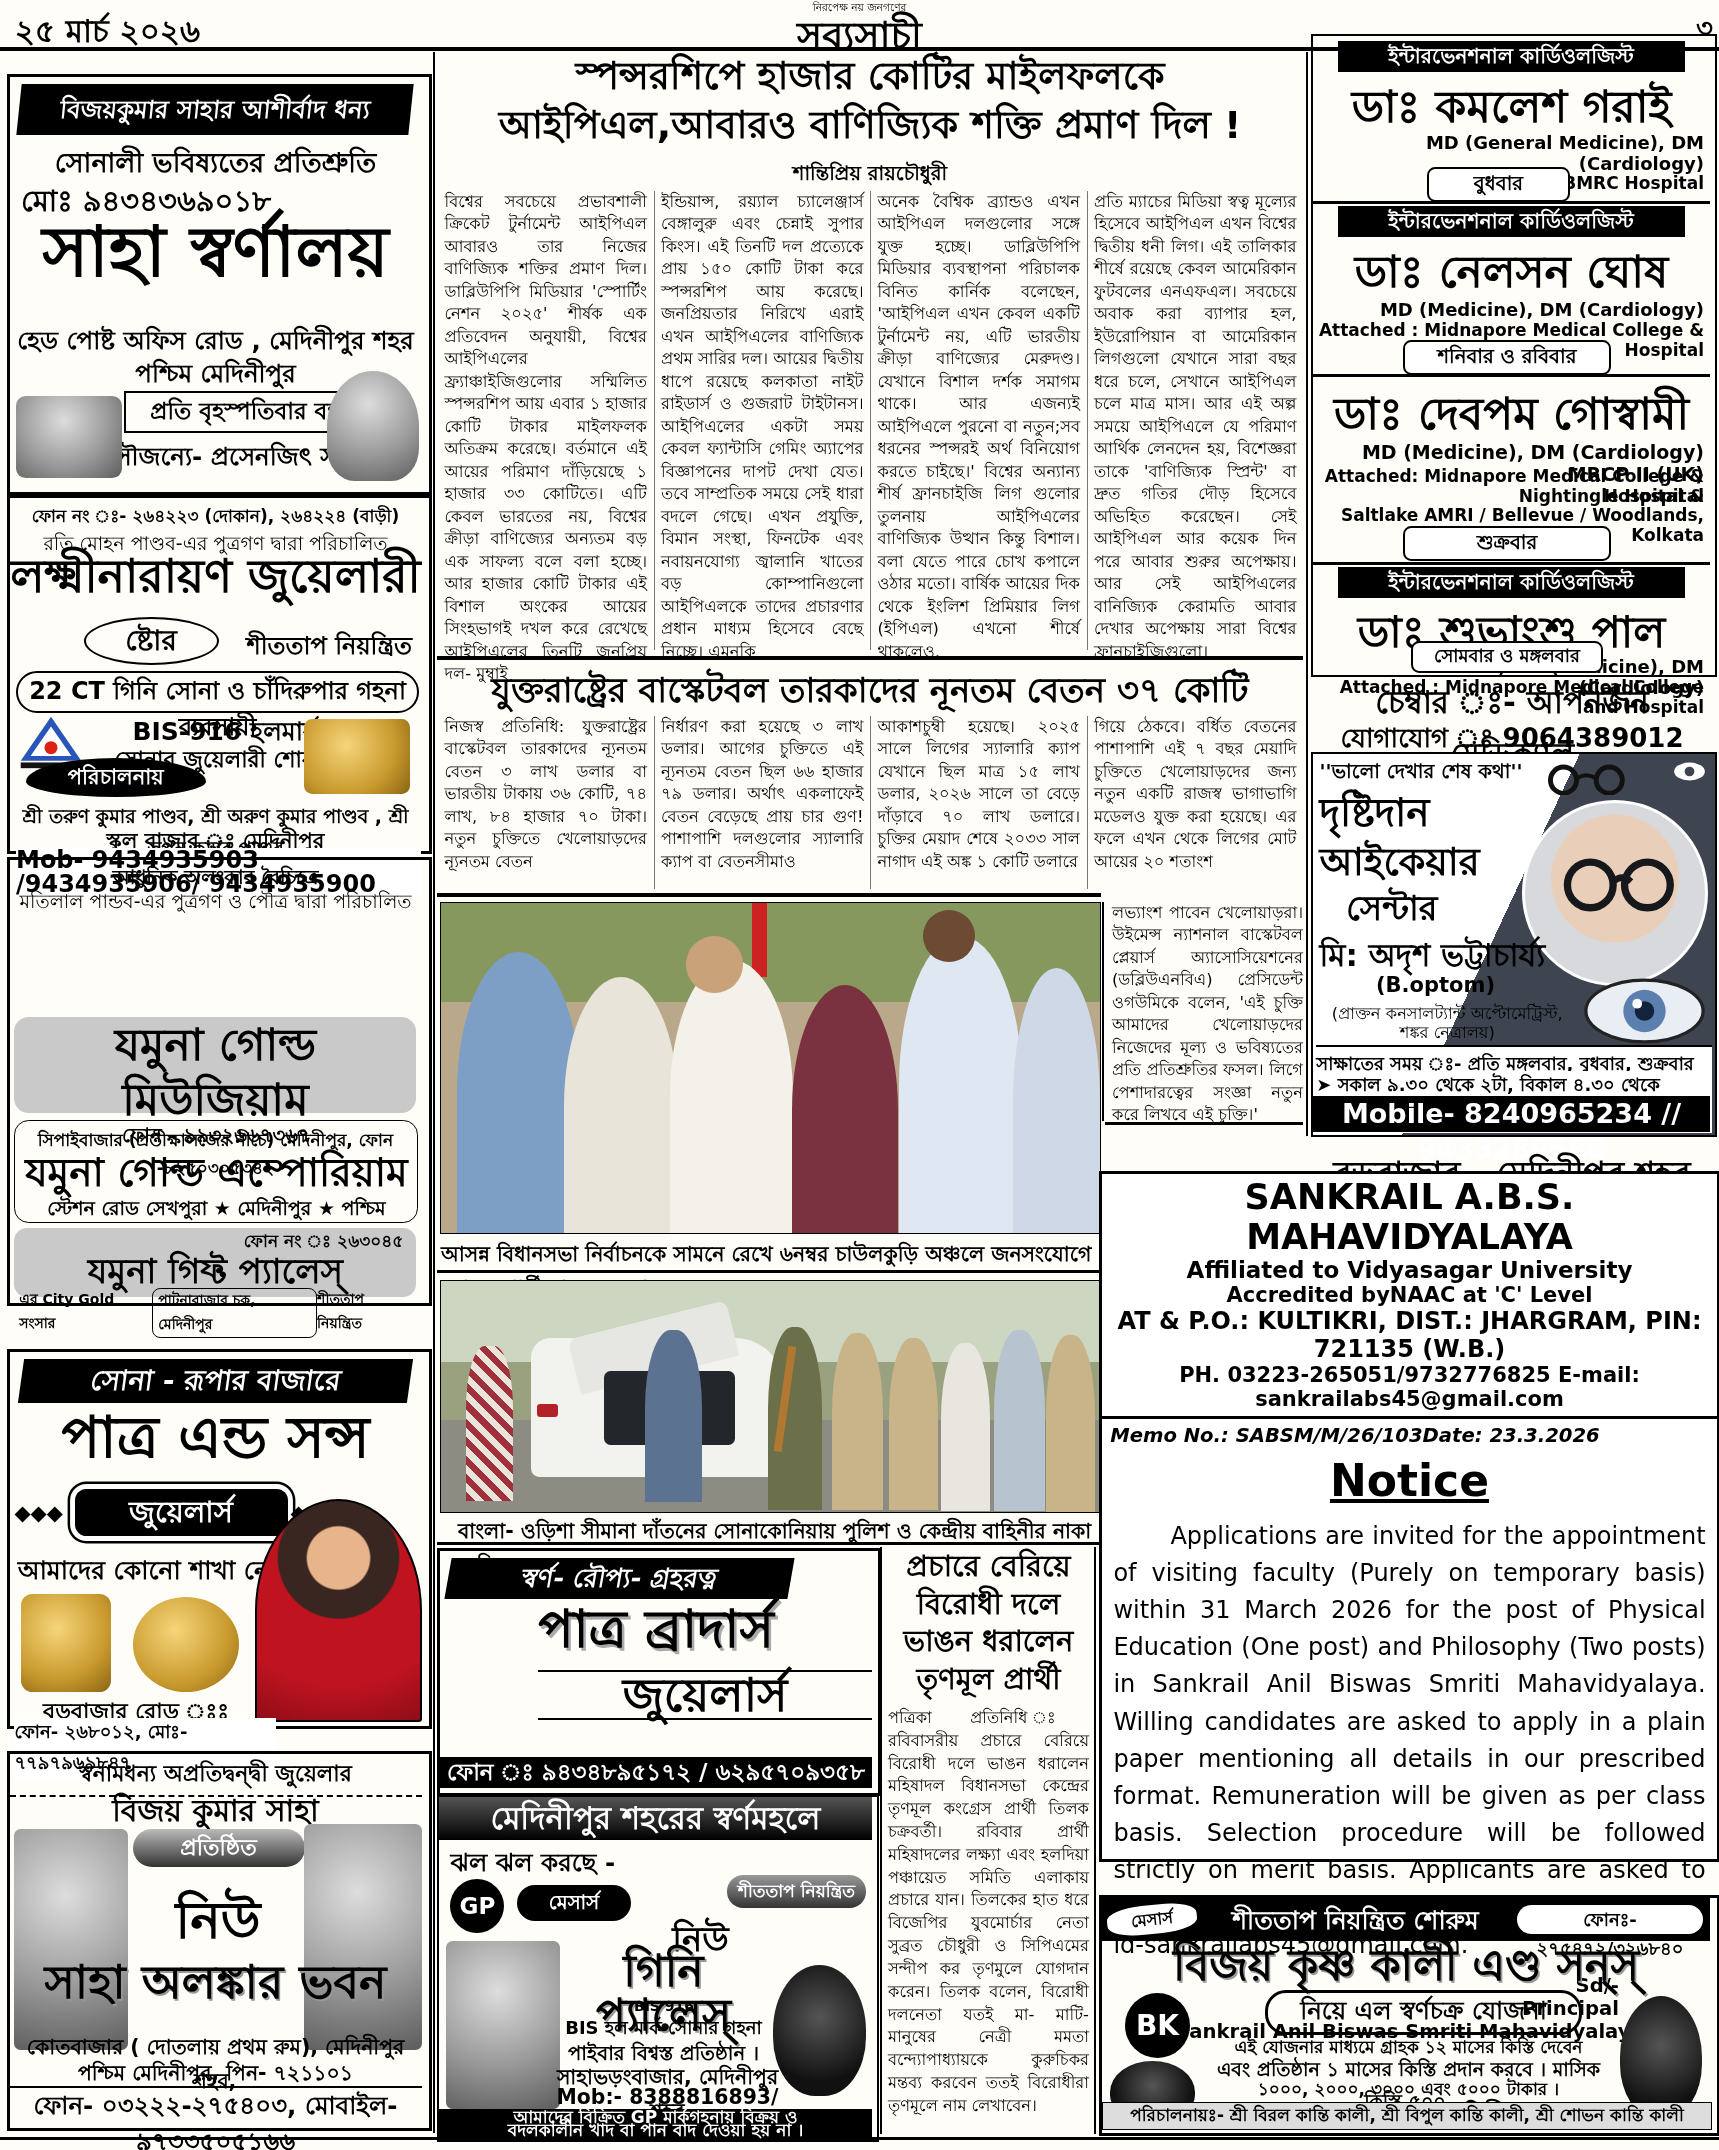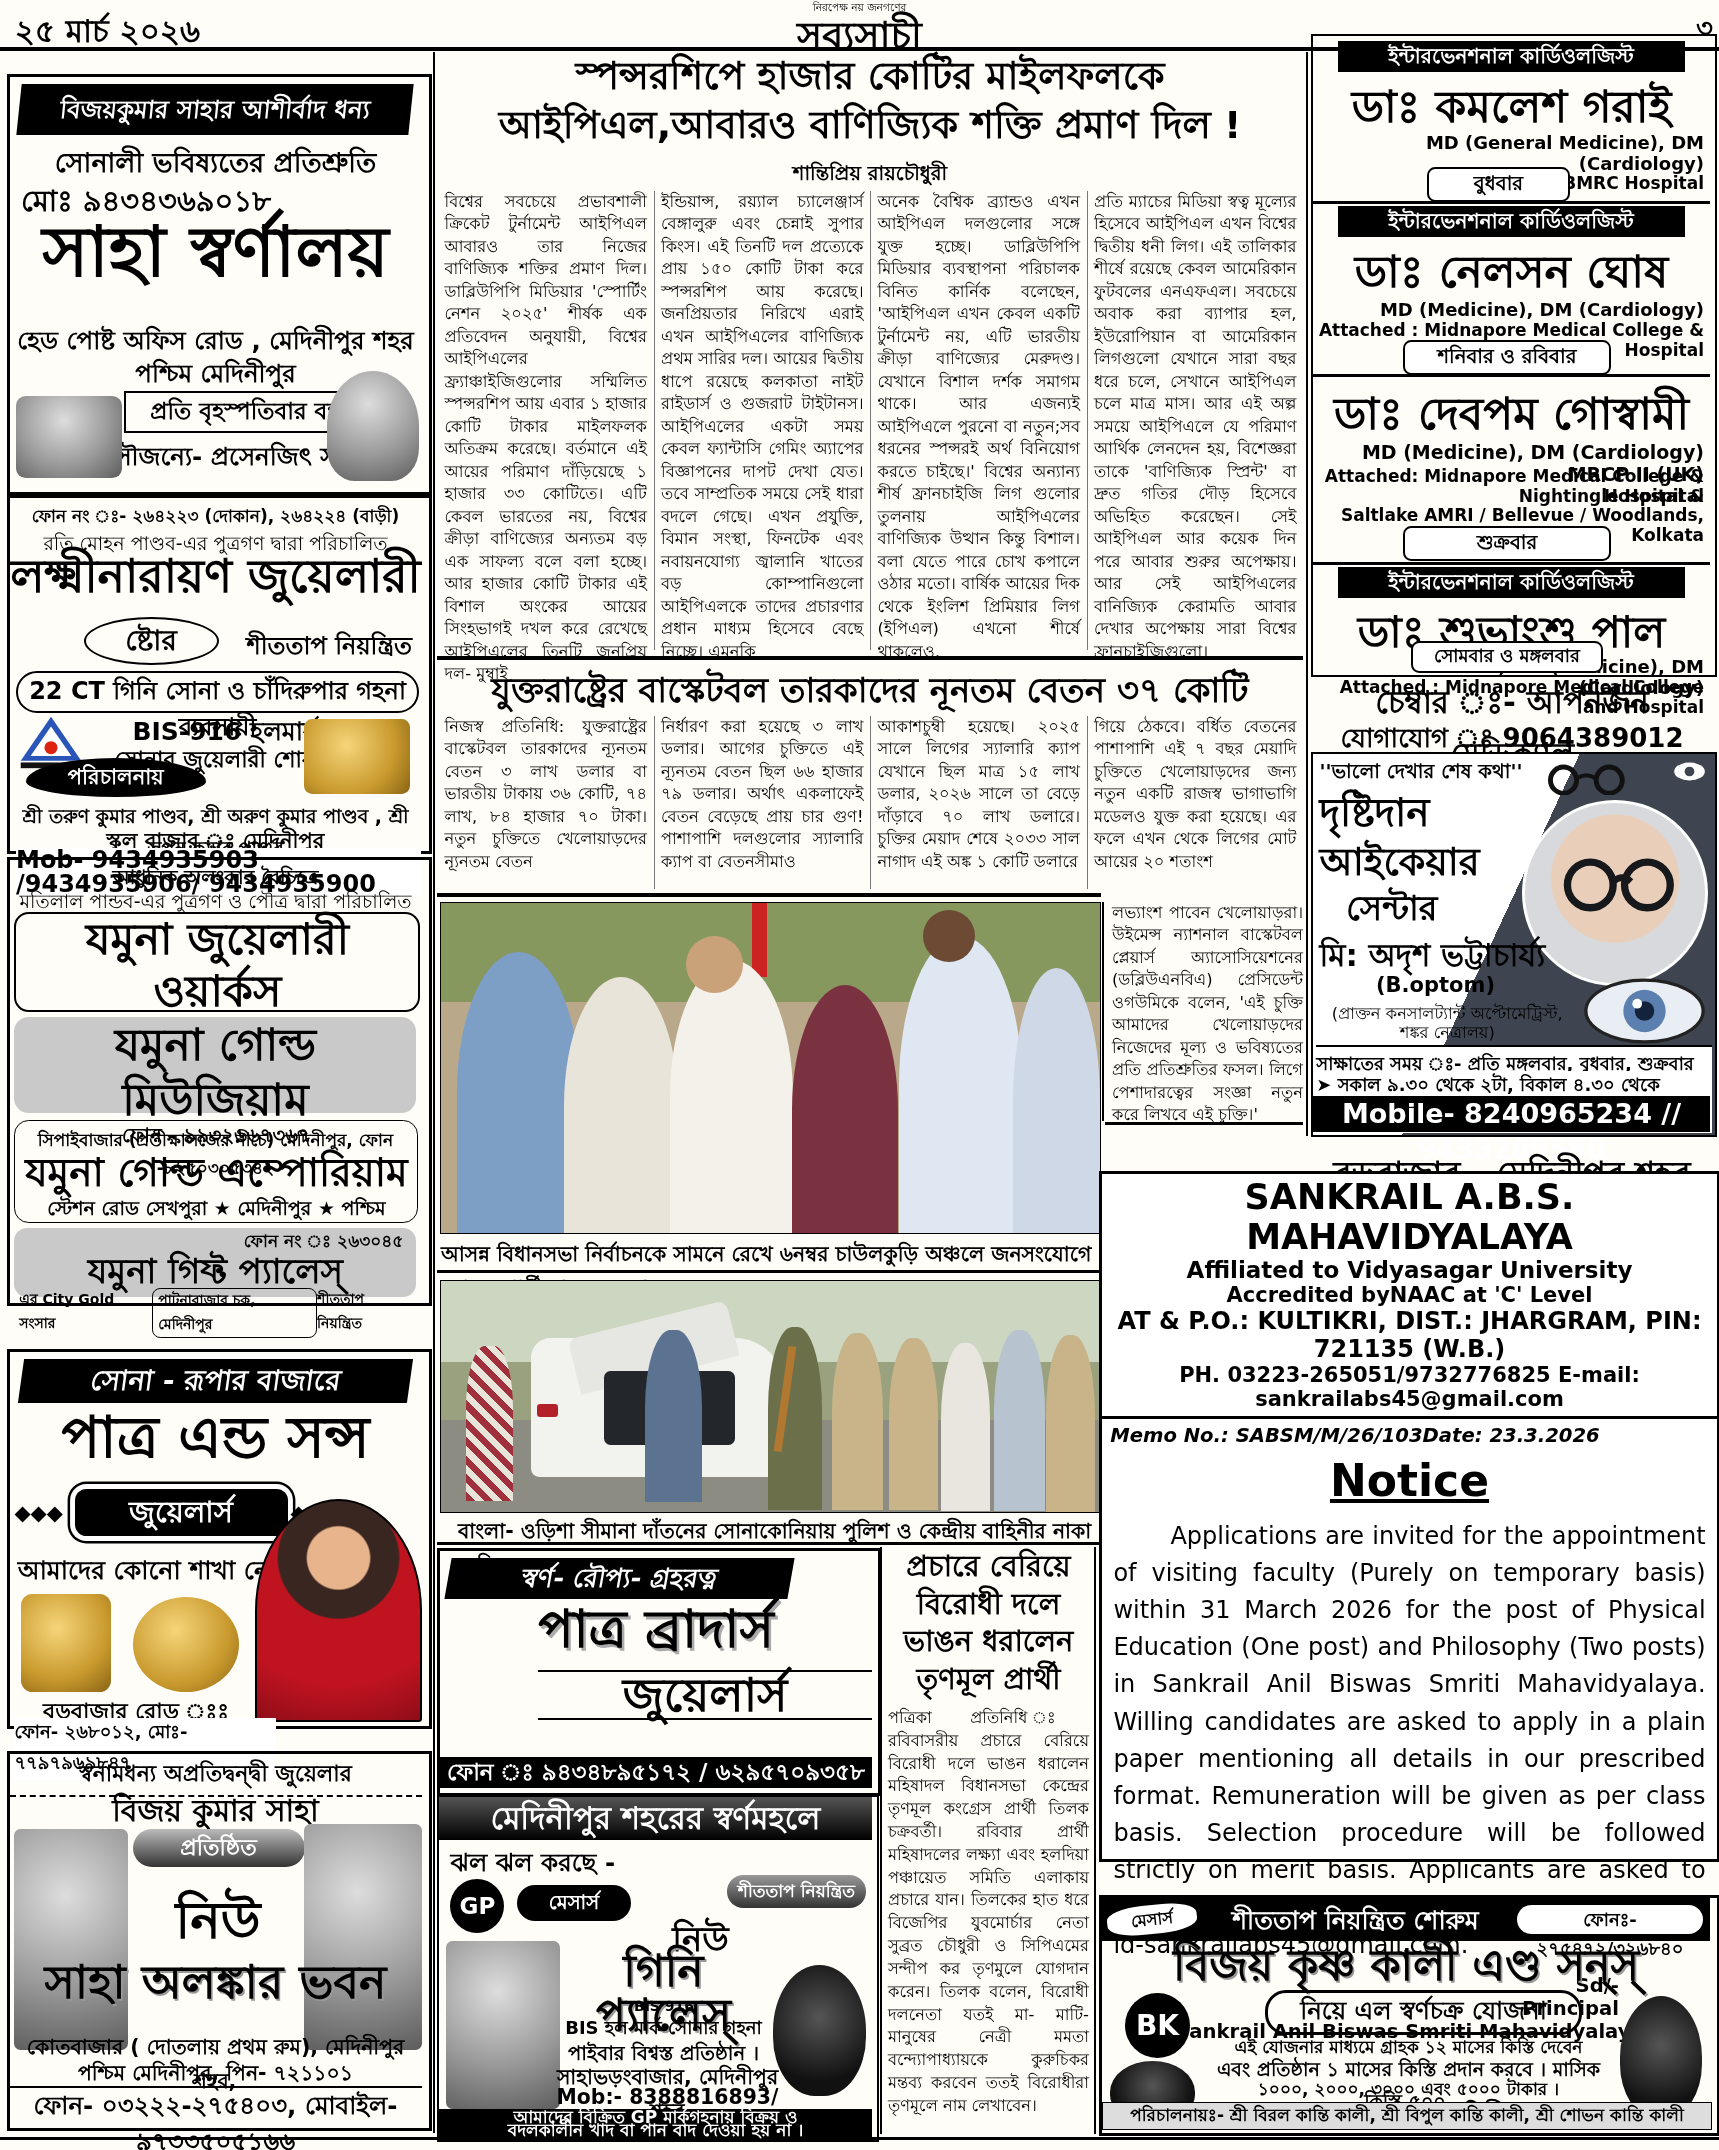--- a/index.html
+++ b/index.html
@@ -75,24 +75,20 @@
     <div class="x c w b blk" style="left:16.3px;top:260px;width:180px;height:39px;border-radius:50% 50% 50% 50%/60% 60% 40% 40%;font-size:21px;line-height:39px;">পরিচালনায়</div>
     <div class="x gold" style="left:294px;top:221px;width:106px;height:75px;border-radius:8.2px;"></div>
     <div class="x c b" style="left:0;top:304px;width:412px;font-size:19px;">শ্রী তরুণ কুমার পাণ্ডব,  শ্রী অরুণ কুমার পাণ্ডব , শ্রী তপন কুমার পাণ্ডব</div>
     <div class="x c b" style="left:0;top:327px;width:412px;font-size:21px;">স্কুল বাজার ঃ মেদিনীপুর</div>
     <div class="x b" style="left:6.5px;top:350px;width:405px;font-size:24px;background:#fff;line-height:1;">Mob- 9434935903 /9434935906/ 9434935900</div>
   </div>
 
   <div class="x brd" style="left:6.5px;top:857px;width:419px;height:443px;">
     <div class="x c b" style="left:0;top:3.3px;width:412px;font-size:19.6px;">আধুনিক অলংকার বৈচিত্রে</div>
     <div class="x c" style="left:0;top:27px;width:412px;font-size:19px;">মতিলাল পান্ডব-এর পুত্রগণ ও পৌত্র দ্বারা পরিচালিত</div>
-    <div class="x" style="left:4.9px;top:52px;width:402px;height:96px;border:2.5px solid #000;border-radius:14.7px;">
-      <div class="c b" style="font-size:43px;line-height:1.2;">যমুনা জুয়েলারী ওয়ার্কস</div>
-      <div class="c b" style="font-size:17px;">পাটনা বাজার চক ★ মেদিনীপুর ★    ফোন ঃ ০৩২২২-২৬৩০৪৫, ৯৯৩২৬৬৭১৮৪</div>
-    </div>
     <div class="x" style="left:4.9px;top:157px;width:402px;height:96px;background:#c9c9c9;border-radius:14.7px;">
       <div class="c b" style="font-size:44px;line-height:1.25;">যমুনা গোল্ড মিউজিয়াম</div>
       <div class="c b" style="font-size:17px;">সিপাইবাজার (প্রতীক্ষালজের নীচে) মেদিনীপুর, ফোন -৮২৫০৩০৫৩৪২</div>
     </div>
     <div class="x" style="left:4.9px;top:260px;width:402px;height:101px;border:1.6px solid #000;border-radius:14.7px;">
       <div class="c b" style="font-size:19.6px;">ফোন - ৯৯৩২৬৬৭৩৬৭</div>
       <div class="c b" style="font-size:39px;line-height:1.05;">যমুনা গোল্ড এম্পোরিয়াম</div>
       <div class="c b" style="font-size:19px;">স্টেশন রোড সেখপুরা ★ মেদিনীপুর ★  পশ্চিম মেদিনীপুর</div>
     </div>
     <div class="x" style="left:4.9px;top:368px;width:402px;height:69px;background:#c9c9c9;border-radius:13px;">

